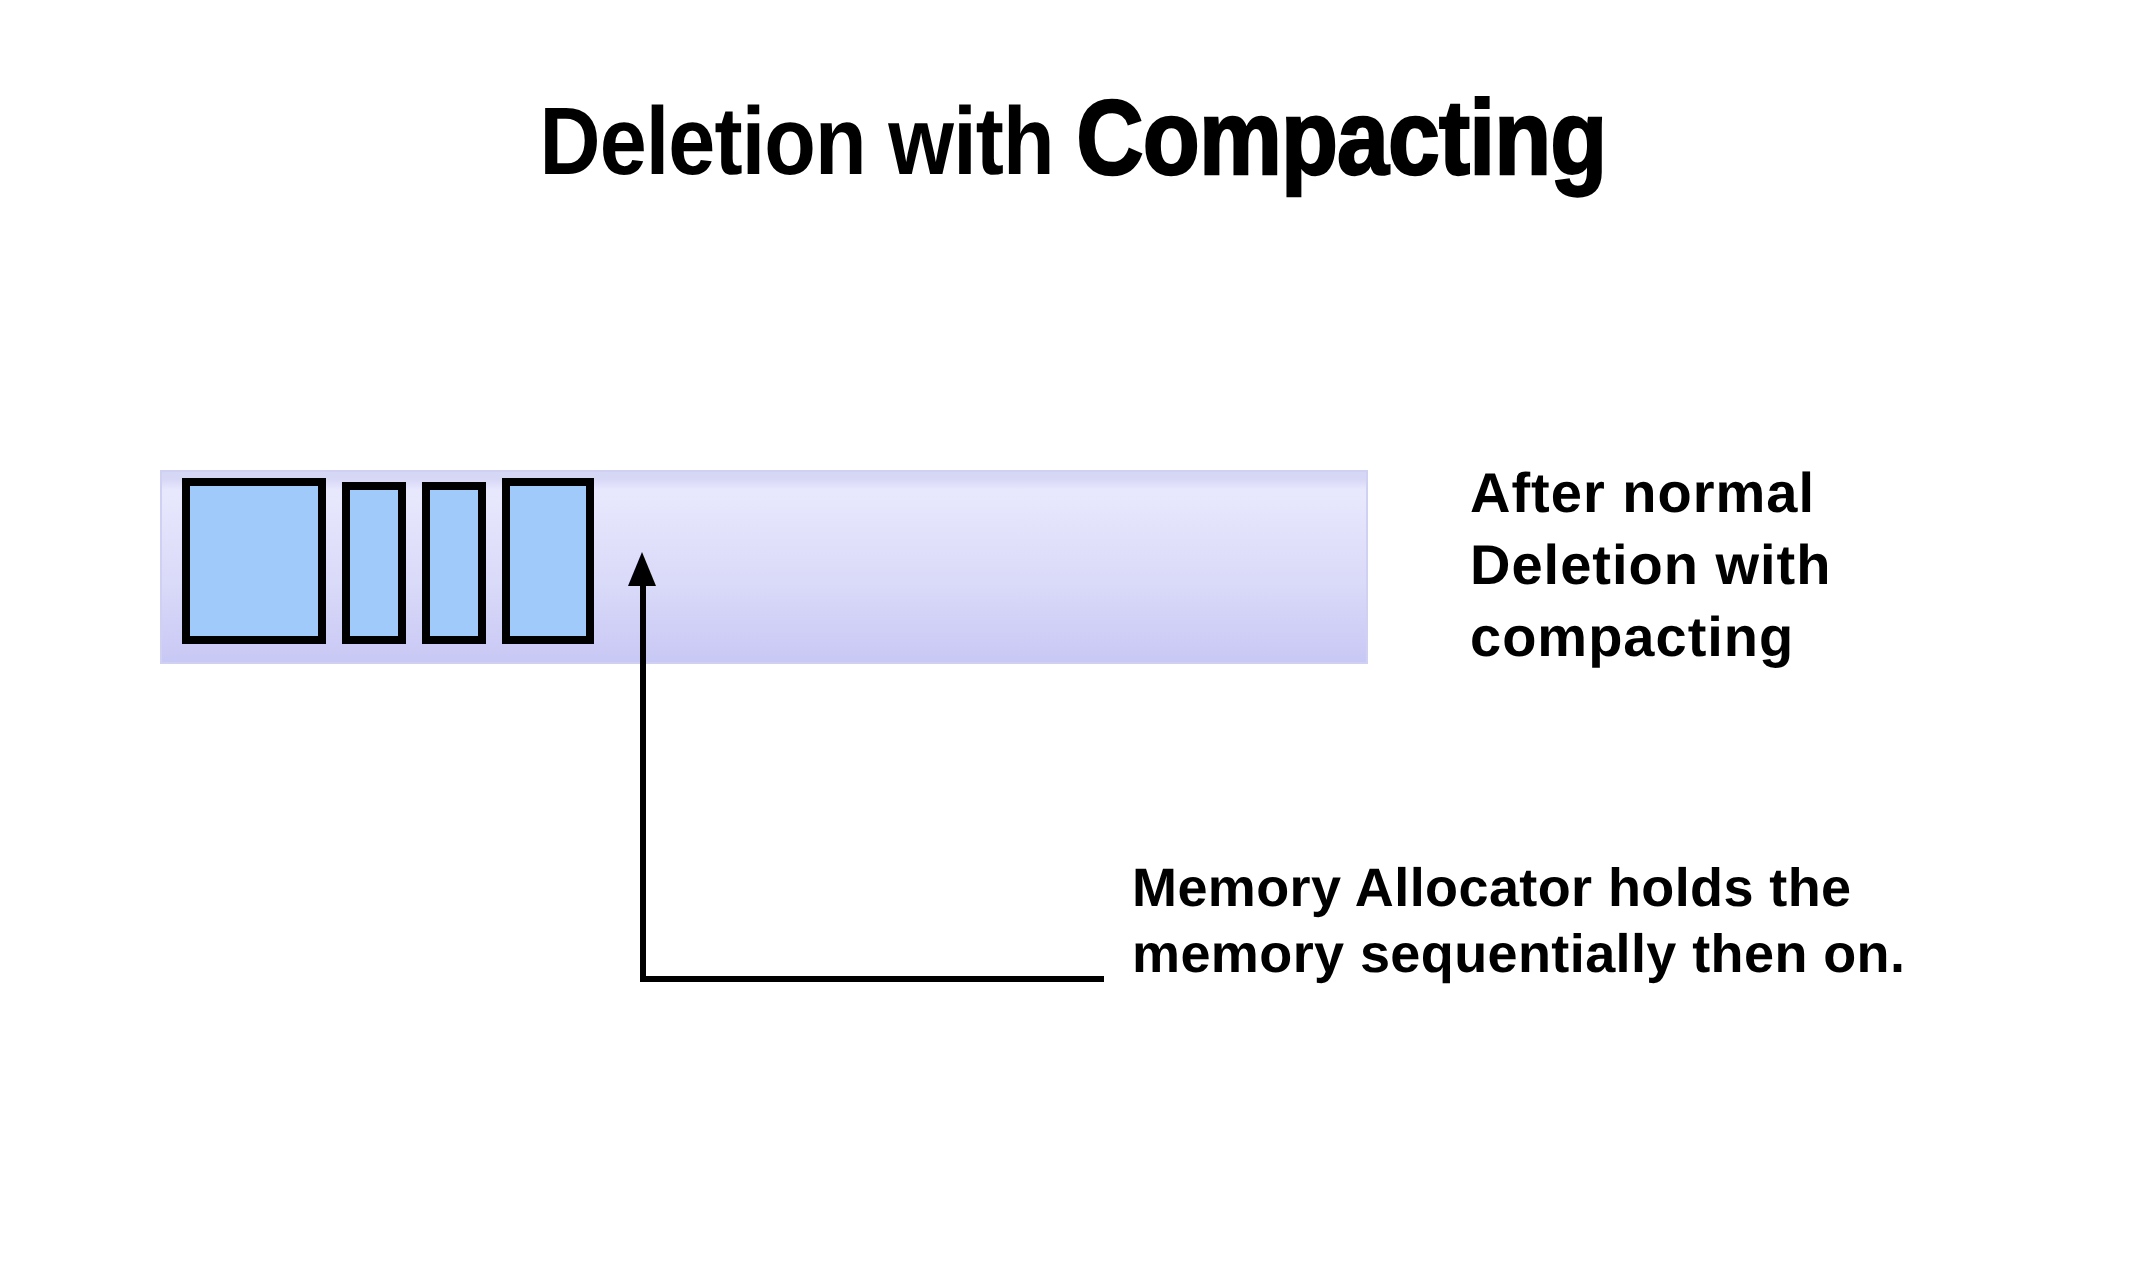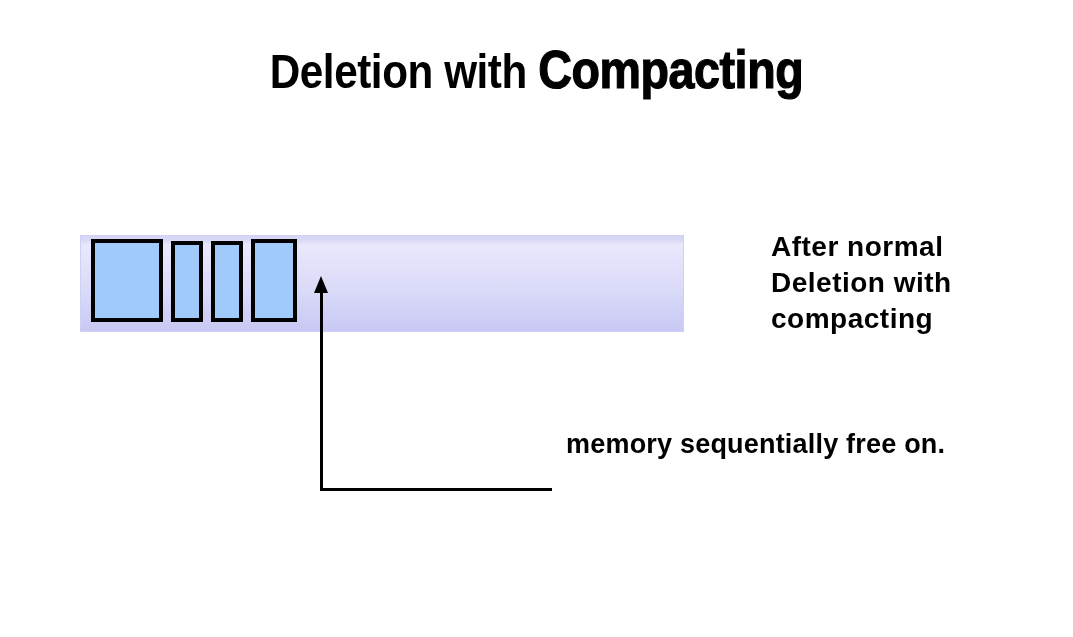--- a/index.html
+++ b/index.html
@@ -91,21 +91,20 @@
   }
   .after-label {
     position: absolute;
     left: 735px;
     top: 229px;
     font-weight: bold;
     font-size: 28px;
     line-height: 36px;
     letter-spacing: 0.5px;
     white-space: nowrap;
-    margin-left: 36px;
   }
   .allocator-note {
     position: absolute;
     left: 566px;
     top: 428px;
     font-weight: bold;
     font-size: 27px;
     line-height: 33px;
     letter-spacing: 0.2px;
     white-space: nowrap;
@@ -132,16 +131,17 @@
     <div class="arrow-head"></div>
   </div>
 
   <div class="after-label">
     <div>After normal</div>
     <div>Deletion with</div>
     <div>compacting</div>
   </div>
 
   <div class="allocator-note">
-    <div>memory sequentially free on.</div>
+    <div>Memory Allocator holds the</div>
+    <div>memory sequentially then on.</div>
   </div>
 
 </div>
 
 </body></html>

